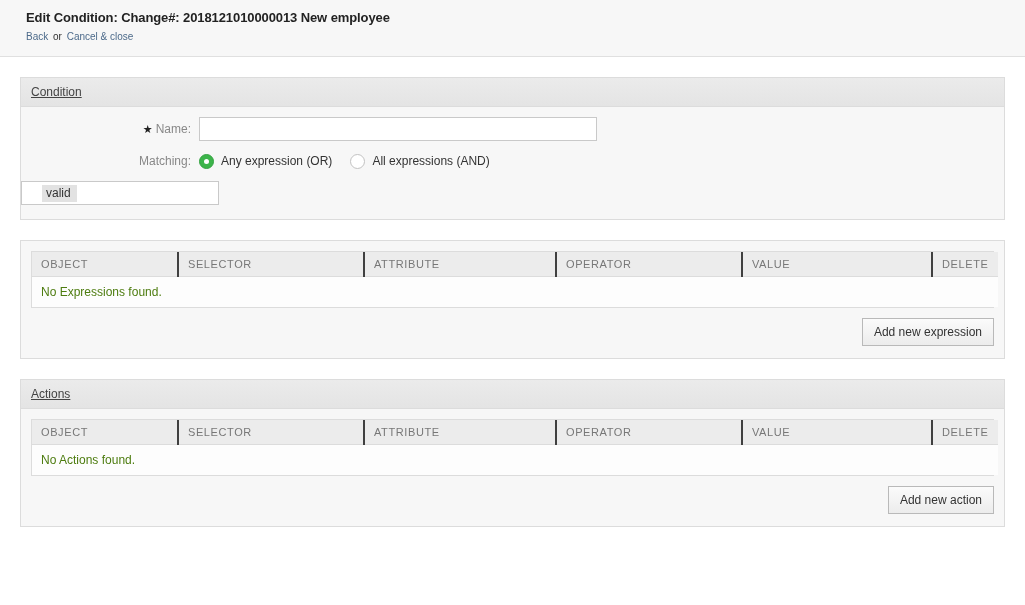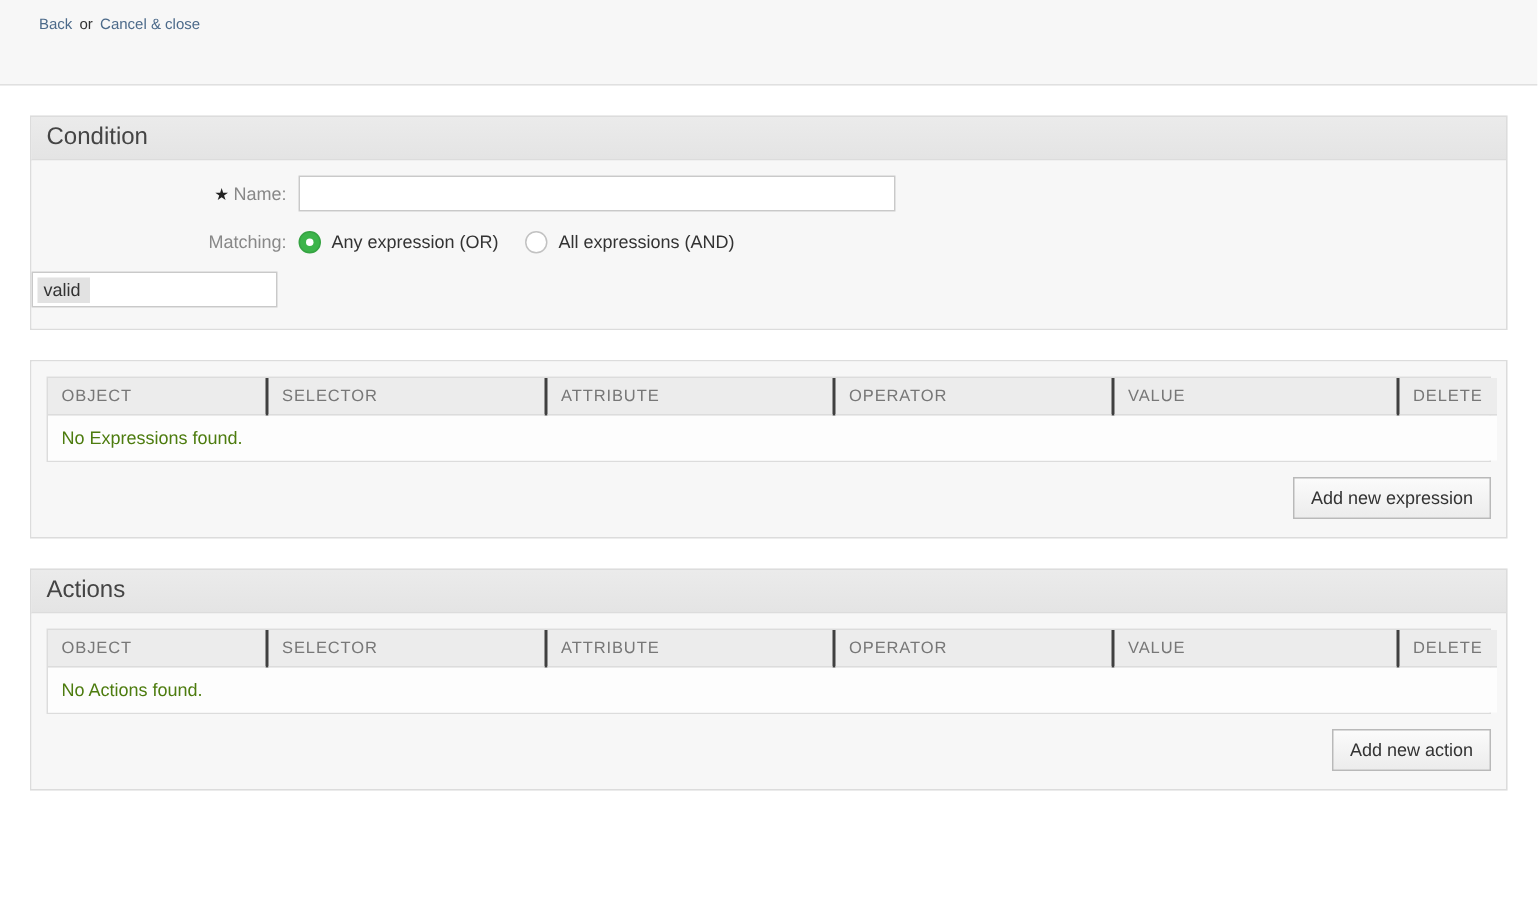--- a/index.html
+++ b/index.html
@@ -45,23 +45,24 @@
   }
   .widget {
     margin: 20px 20px 0 20px;
     border: 1px solid #dcdcdc;
     background: #f7f7f7;
   }
   .widget-header {
     background: linear-gradient(#ebebeb, #e4e4e4);
     border-bottom: 1px solid #dcdcdc;
     padding: 7px 10px;
-    font-size: 16px;
+    font-size: 12px;
     color: #444444;
     line-height: 14px;
+    text-decoration: underline;
   }
   .widget-body {
     padding: 10px 0 12px 0;
     background: #f7f7f7;
   }
 
   
   .form-row {
     display: flex;
     align-items: center;
@@ -124,27 +125,27 @@
     background: #ffffff;
   }
   .radio-label {
     font-size: 12px;
     color: #333333;
     white-space: nowrap;
   }
 
   
   .select-box {
-    width: 164px;
+    width: 198px;
     height: 24px;
     border: 1px solid #c9c9c9;
     background: #ffffff;
     display: flex;
     align-items: center;
-    padding: 0 3px;
+    padding: 0 20px;
     cursor: pointer;
   }
   .select-chip {
     background: #e2e2e2;
     color: #333333;
     font-size: 12px;
     padding: 1px 6px 2px 4px;
     line-height: 14px;
   }
 
@@ -202,20 +203,21 @@
   .col-selector  { width: 186px; }
   .col-attribute { width: 192px; }
   .col-operator  { width: 186px; }
   .col-value     { width: 190px; }
   .col-delete    { width: 66px; }
 </style>
 </head>
 <body>
 
 <div class="page-header">
+  <div class="page-title">Edit Condition: Change#: 2018121010000013 New employee</div>
   <div class="subnav">
     <a href="#">Back</a>
     <span class="sep">or</span>
     <a href="#">Cancel &amp; close</a>
   </div>
 </div>
 
 <div class="content">
 
   <div class="widget">

